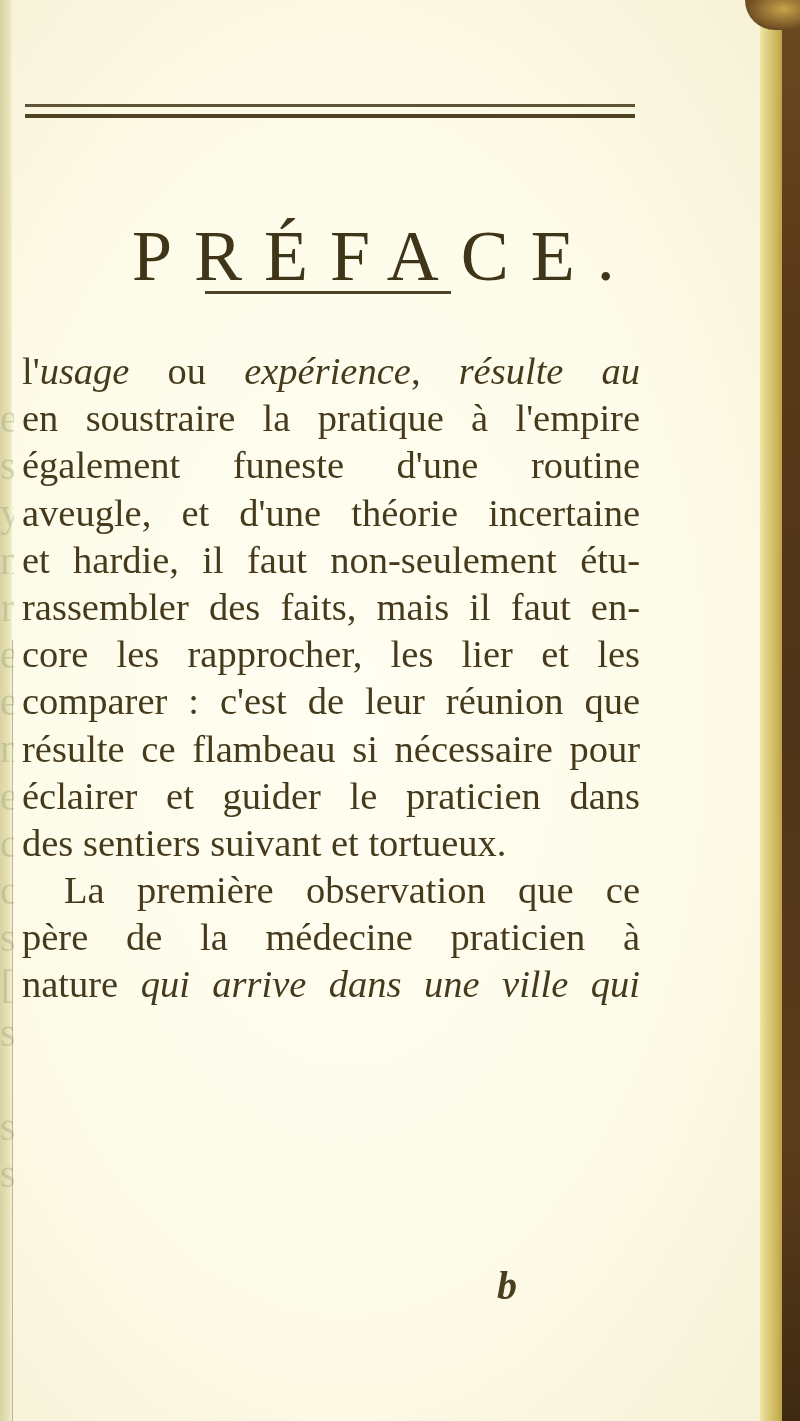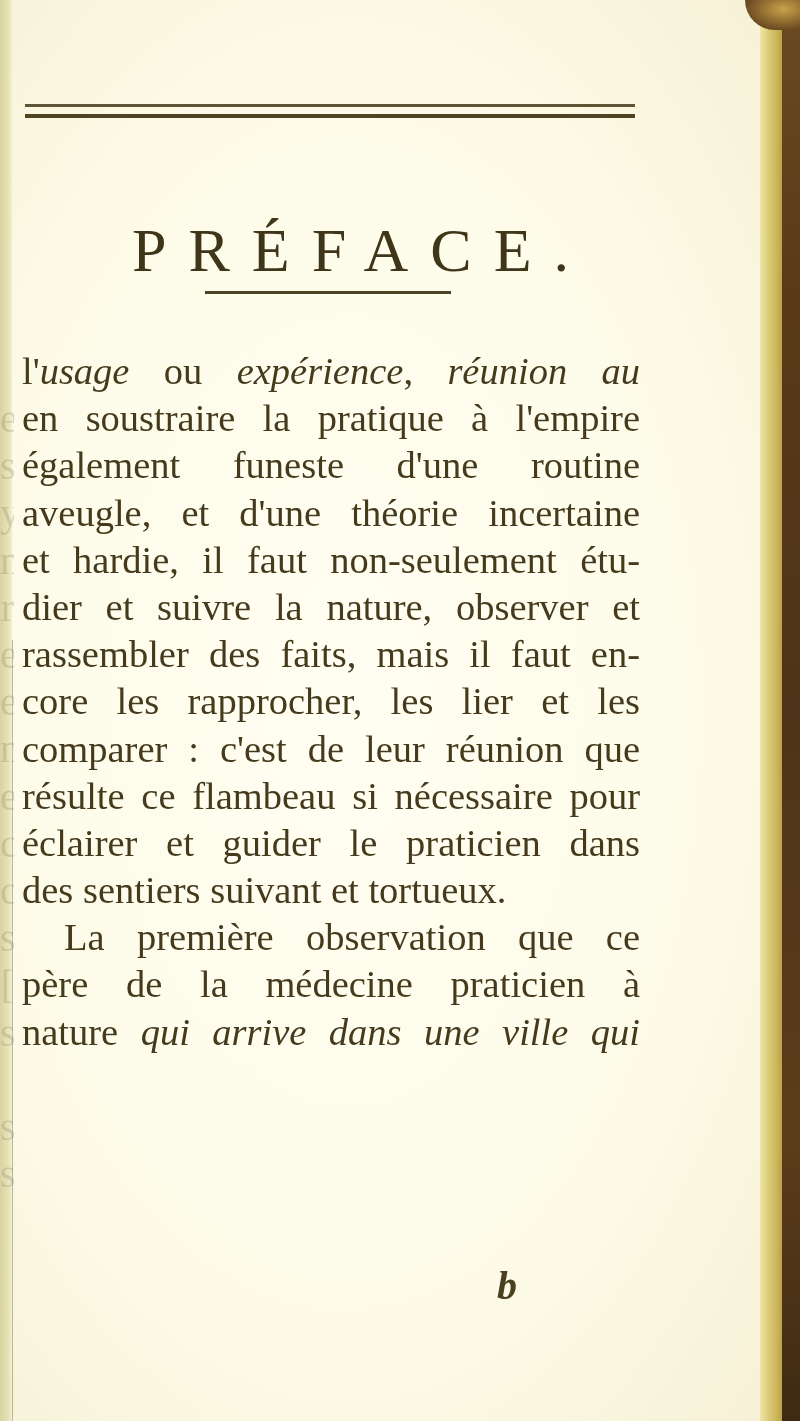--- a/index.html
+++ b/index.html
@@ -38,21 +38,21 @@
     background: radial-gradient(ellipse at 70% 30%, #c9a24a 0%, #6b4a22 70%);
     border-bottom-left-radius: 30px;
   }
   .rule { position: absolute; background: #4e4322; }
   .rule-double-1 { left: 25px; top: 104px; width: 610px; height: 3px; opacity: .9; }
   .rule-double-2 { left: 25px; top: 114px; width: 610px; height: 4px; }
   .rule-short { left: 205px; top: 291px; width: 246px; height: 3px; }
 
   .title {
     position: absolute; left: 132px; top: 178px; width: 400px;
-    font-size: 62px; letter-spacing: 22px; font-weight: normal;
+    font-size: 72px; letter-spacing: 22px; font-weight: normal;
     color: #3f3519; white-space: nowrap; line-height: 60px;
   }
 
   .body-text {
     position: absolute; left: 22px; top: 348px; width: 618px;
     font-size: 38.5px; line-height: 47.2px; color: #453a1c;
   }
   .line {
     display: block; white-space: nowrap; text-align: justify;
     text-align-last: justify; height: 47.2px;
@@ -83,26 +83,25 @@
 
 <div class="rule rule-double-1"></div>
 <div class="rule rule-double-2"></div>
 
 <h1 class="title">PRÉFACE.</h1>
 
 <div class="rule rule-short"></div>
 
 <div class="body-text">
   <div id="para1">
-      <div class="line"><span>l'</span><i>usage</i><span> ou </span><i>expérience</i><span>, </span><i>réunion au</i></div>
+      <div class="line"><span>l'</span><i>usage</i><span> ou </span><i>expérience</i><span>, </span><i>résulte au</i></div>
       <div class="line"><span>en soustraire la pratique à l'empire</span></div>
       <div class="line"><span>également funeste d'une routine</span></div>
       <div class="line"><span>aveugle, et d'une théorie incertaine</span></div>
       <div class="line"><span>et hardie, il faut non-seulement étu-</span></div>
-      <div class="line"><span>dier et suivre la nature, observer et</span></div>
       <div class="line"><span>rassembler des faits, mais il faut en-</span></div>
       <div class="line"><span>core les rapprocher, les lier et les</span></div>
       <div class="line"><span>comparer : c'est de leur réunion que</span></div>
       <div class="line"><span>résulte ce flambeau si nécessaire pour</span></div>
       <div class="line"><span>éclairer et guider le praticien dans</span></div>
       <div class="line last"><span>des sentiers suivant et tortueux.</span></div>
     </div>
   <div id="para2">
       <div class="line indent"><span>La première observation que ce</span></div>
       <div class="line"><span>père de la médecine praticien à</span></div>

